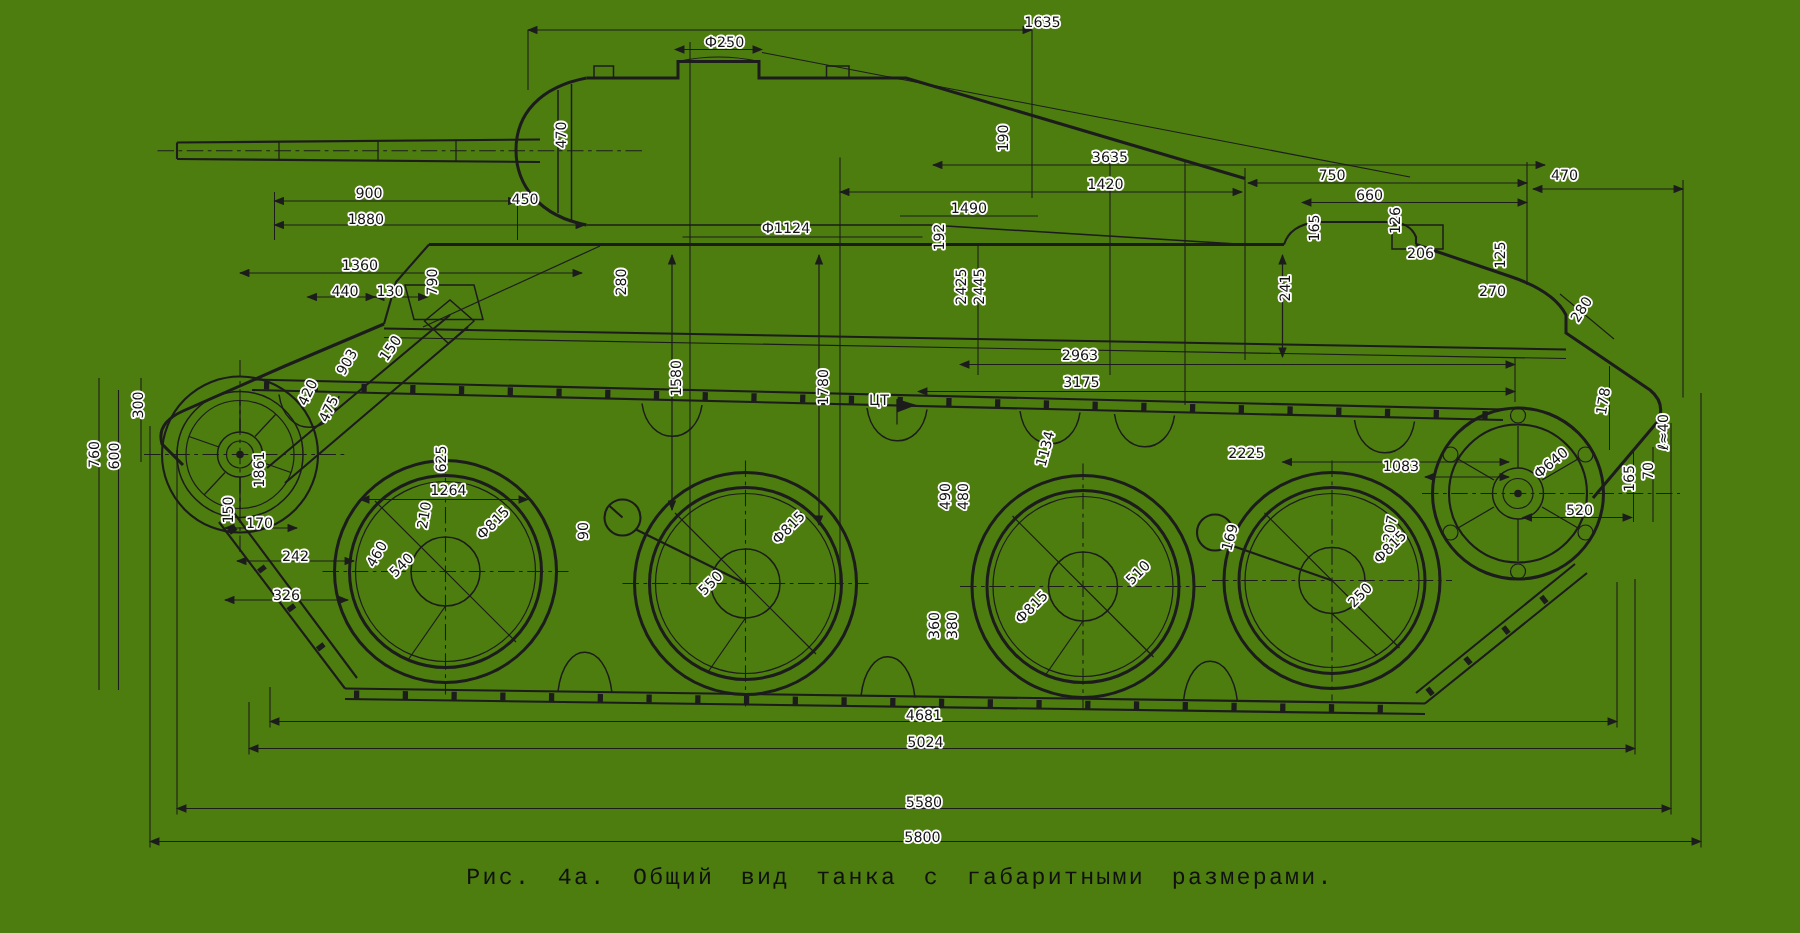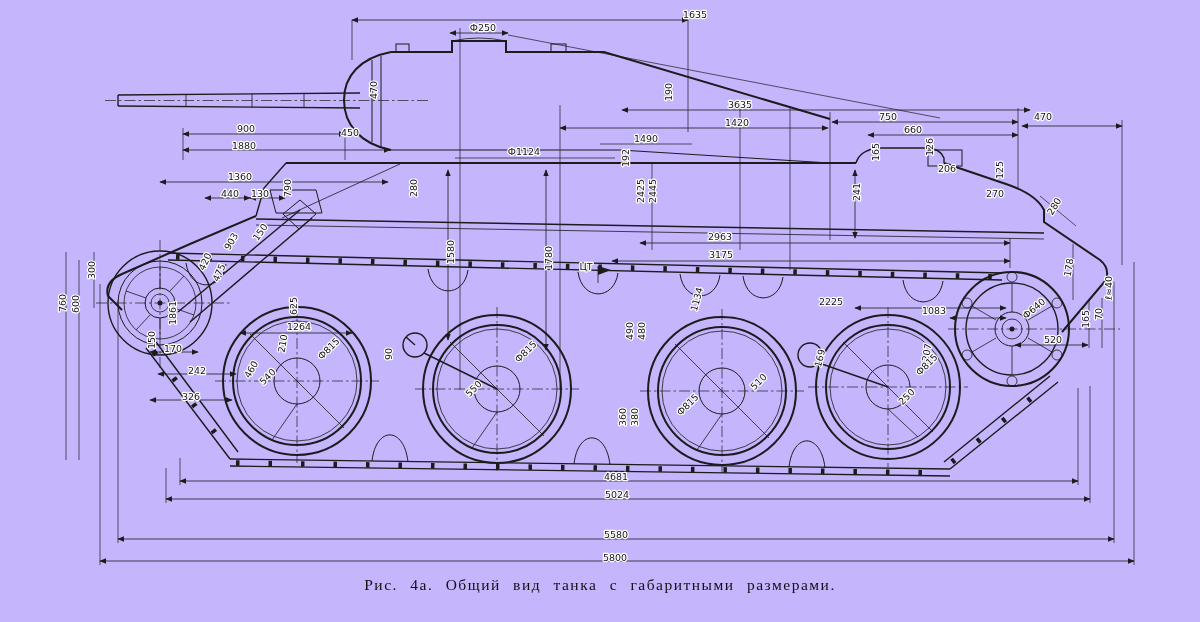--- a/index.html
+++ b/index.html
@@ -1,35 +1,35 @@
 <!DOCTYPE html>
 <html lang="ru"><head>
 <meta charset="utf-8">
 <style>
   html,body{margin:0;padding:0;background:#fff;}
-  .page{position:relative;width:1200px;height:622px;background:#c4b5fd;overflow:hidden;
+  .page{position:relative;width:1200px;height:622px;background:#4d7c0f;overflow:hidden;
         font-family:"DejaVu Sans",sans-serif;}
   svg{position:absolute;left:0;top:0;}
   
   .o2{fill:none;stroke:#1c1c1c;stroke-width:2;}
   .o15{fill:none;stroke:#1c1c1c;stroke-width:1.4;}
   .o1{fill:none;stroke:#1c1c1c;stroke-width:1;}
   .o08{fill:none;stroke:#1c1c1c;stroke-width:.8;}
   .dim{fill:none;stroke:#1c1c1c;stroke-width:.8;
        marker-start:url(#ar);marker-end:url(#ar);}
   .ld{fill:none;stroke:#1c1c1c;stroke-width:.7;}
   .ex{fill:none;stroke:#1c1c1c;stroke-width:.7;}
   .cl{fill:none;stroke:#1c1c1c;stroke-width:.7;stroke-dasharray:11 3 2.5 3;}
   .links{fill:none;stroke:#1c1c1c;stroke-width:5.5;stroke-dasharray:3.5 29;}
   .fill{fill:#1c1c1c;stroke:none;}
   
   .lbl text{font:9.5px "DejaVu Sans",sans-serif;fill:#141414;text-anchor:middle;
             paint-order:stroke fill;stroke:#ffffff;stroke-width:2.4px;stroke-linejoin:round;}
   .caption{position:absolute;left:0;top:576px;width:1200px;text-align:center;
-           font-family:Liberation Serif, serif;font-size:15.5px;color:#111;
+           font-family:Liberation Mono, monospace;font-size:15.5px;color:#111;
            letter-spacing:1.5px;word-spacing:7px;}
 </style>
 </head>
 <body>
 
 <div class="page">
 <svg width="1200" height="622" viewBox="0 0 1200 622">
   <defs>
     <marker id="ar" viewBox="0 0 10 8" refX="9" refY="4" markerWidth="9" markerHeight="7" orient="auto-start-reverse">
       <path d="M0,0 L10,4 L0,8 z" fill="#1c1c1c"></path>

